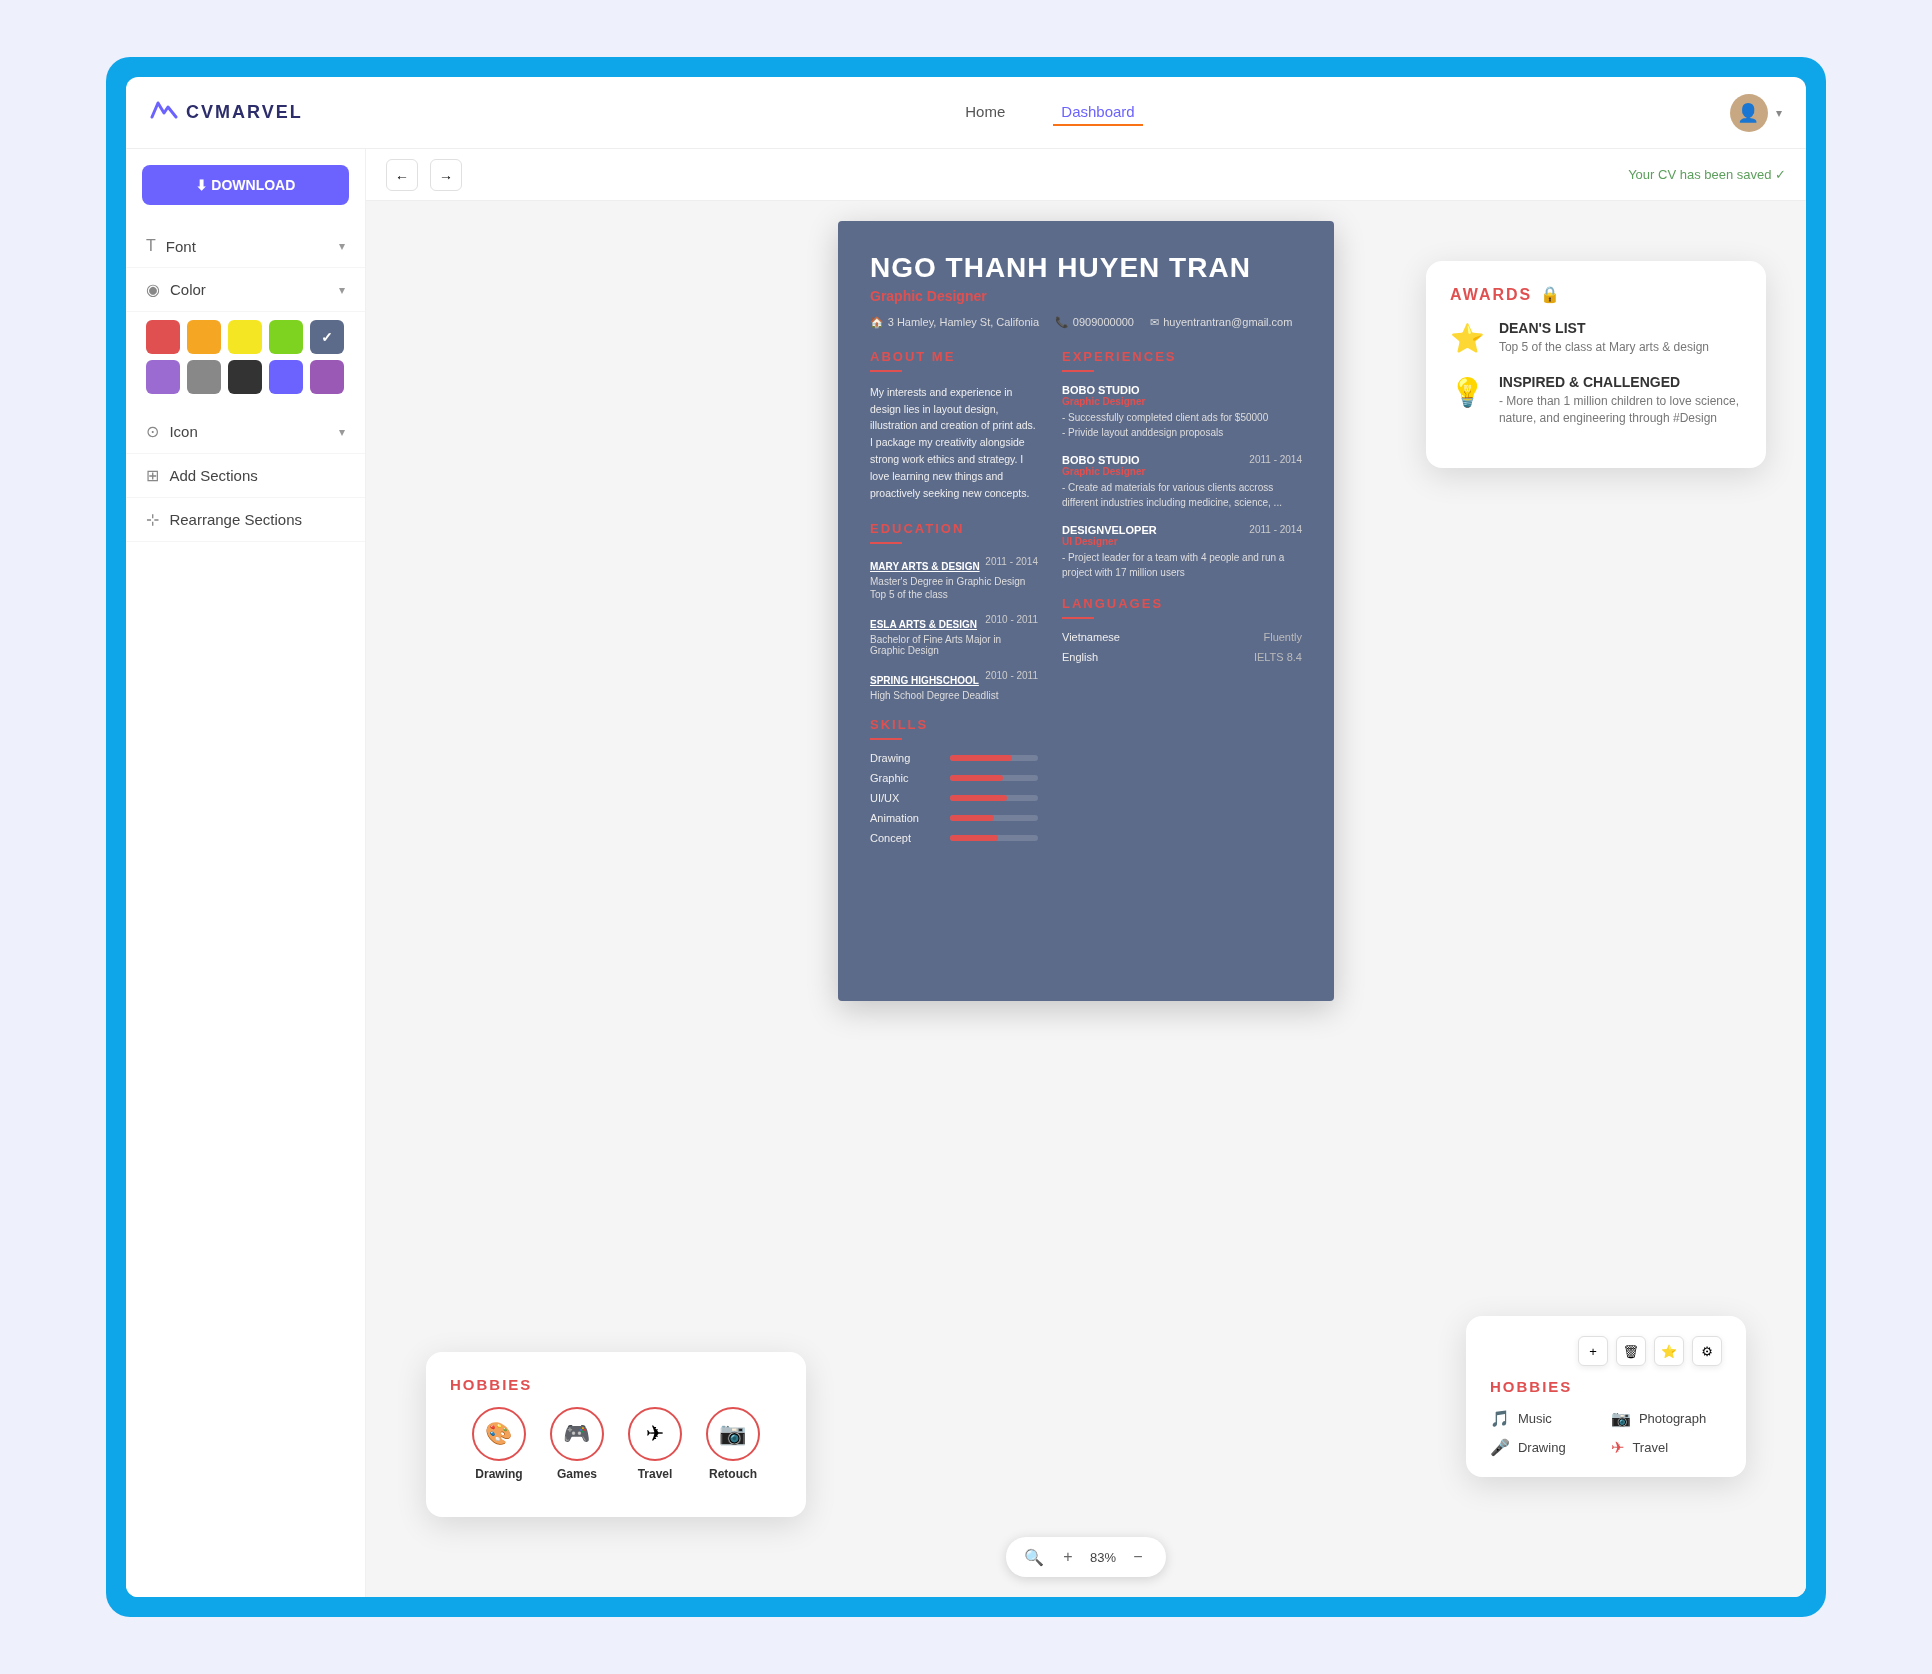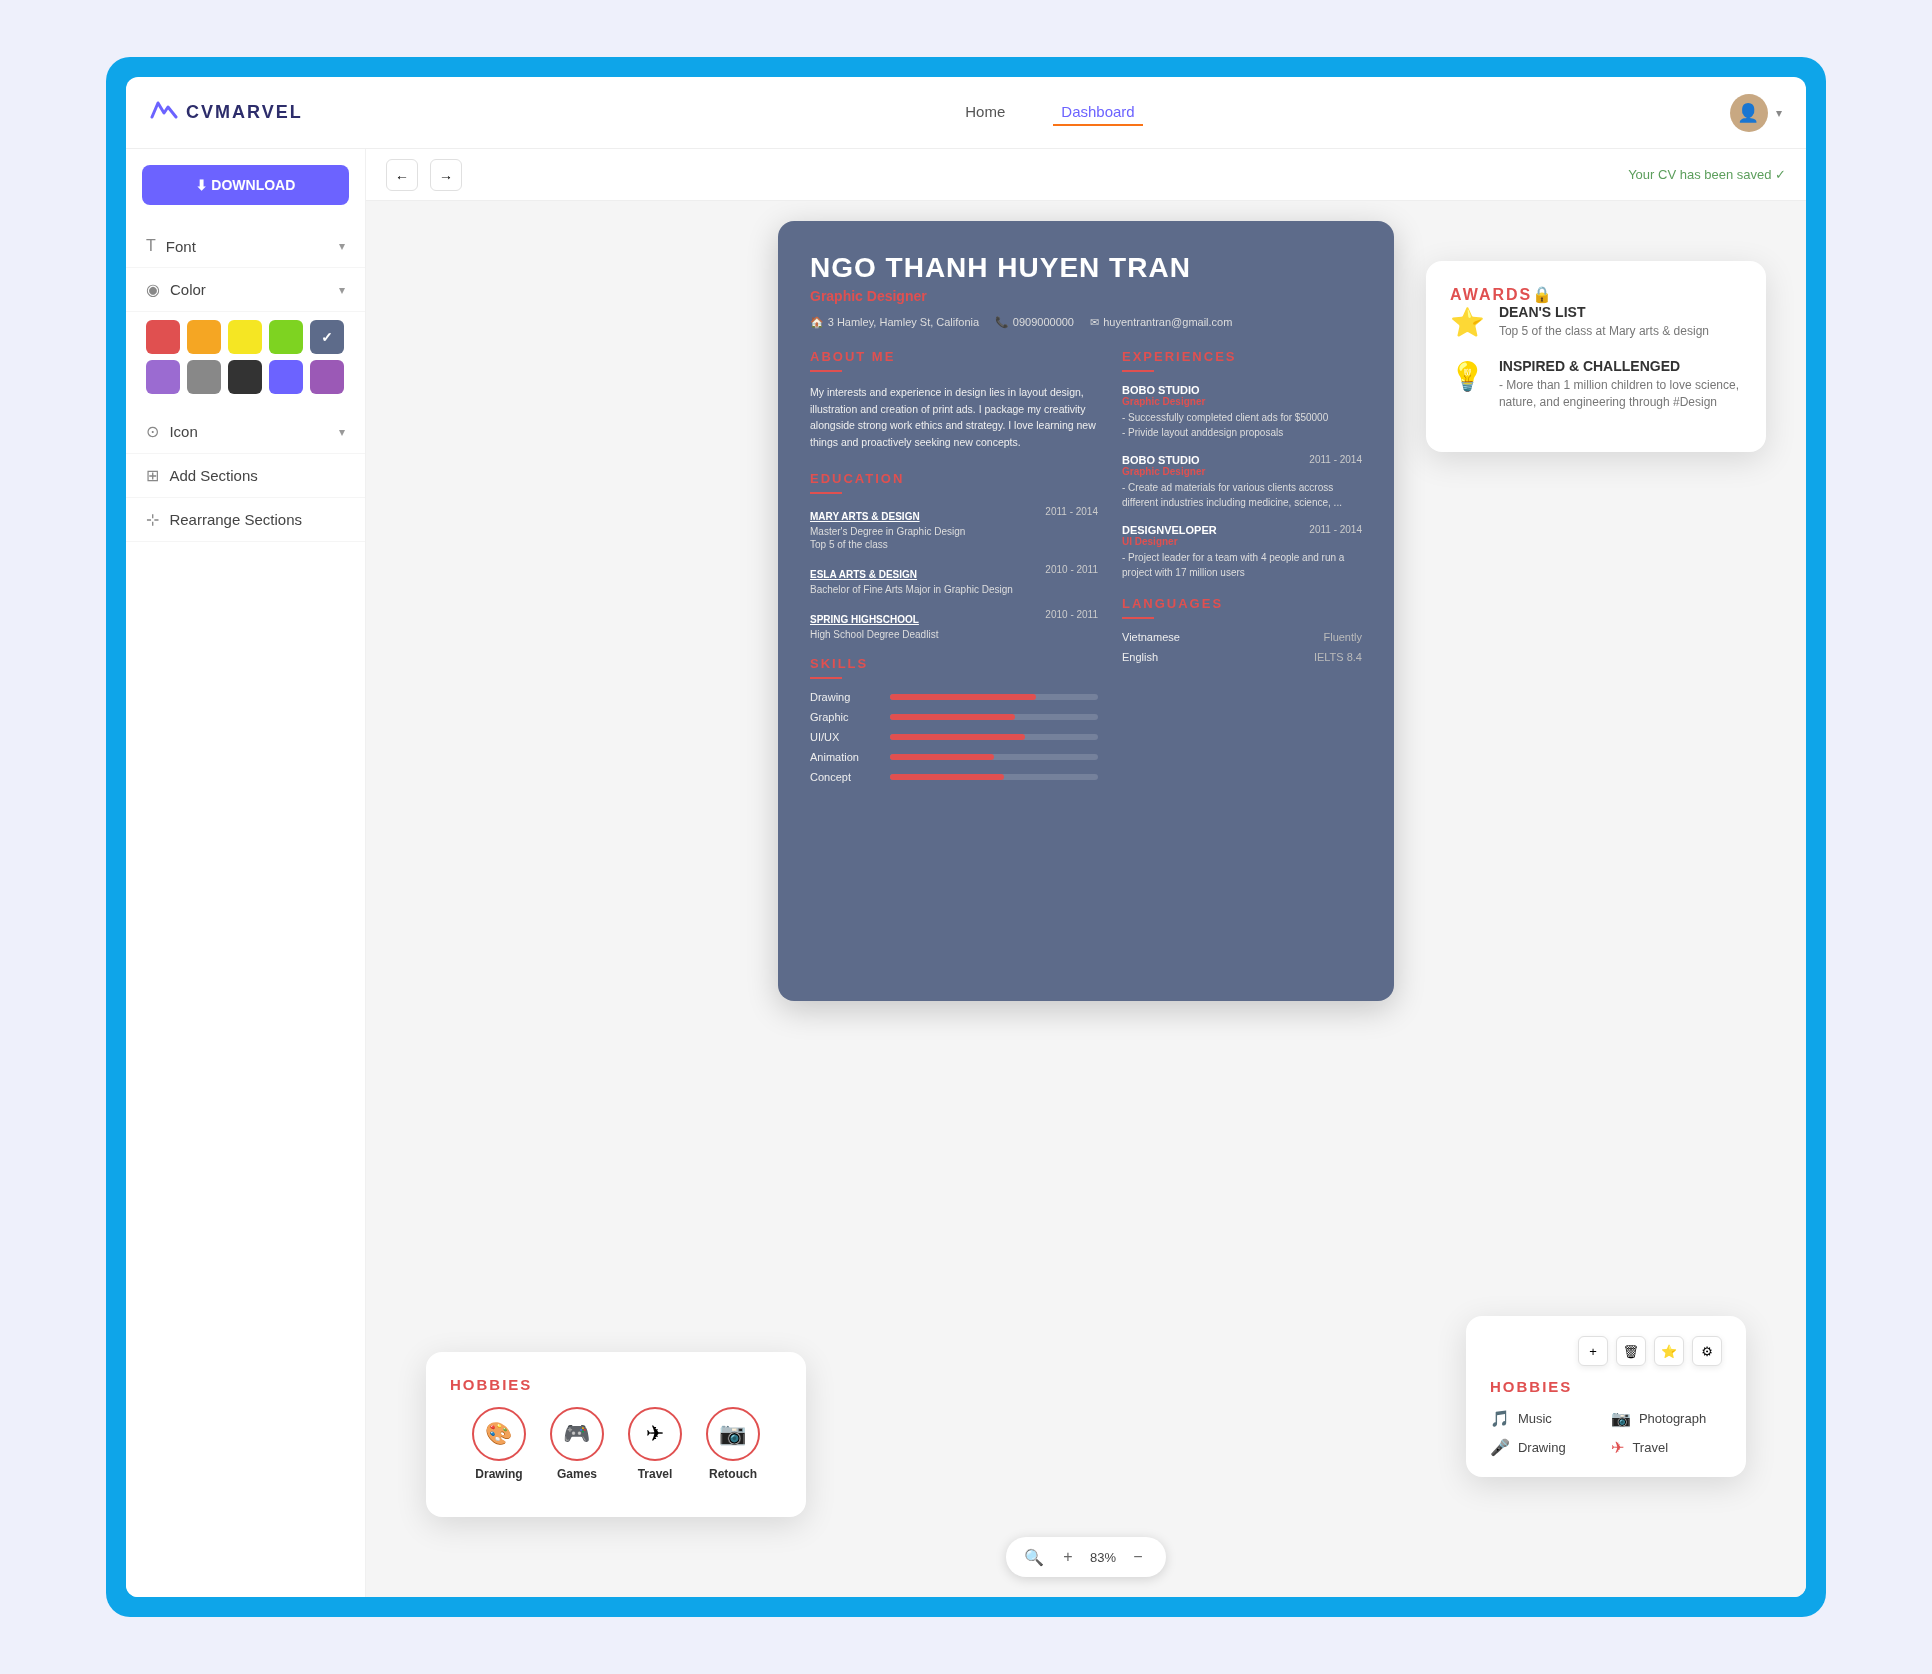--- a/index.html
+++ b/index.html
@@ -202,23 +202,23 @@
       flex: 1;
       overflow: auto;
       display: flex;
       align-items: flex-start;
       justify-content: center;
       padding: 20px;
       position: relative;
     }
     .cv-paper {
       background: #5d6b8a;
-      width: 616px;
+      width: 496px;
       min-height: 780px;
-      border-radius: 16px;
+      border-radius: 4px;
       box-shadow: 0 8px 32px rgba(0,0,0,0.2);
       position: relative;
       overflow: hidden;
     }
     .cv-inner {
       padding: 32px 32px 32px 32px;
     }
     .cv-name {
       font-size: 28px;
       font-weight: 900;
@@ -359,21 +359,22 @@
       z-index: 10;
     }
     .awards-title {
       font-size: 16px;
       font-weight: 800;
       color: #e05050;
       letter-spacing: 2px;
       text-transform: uppercase;
       display: flex;
       align-items: center;
-      gap: 0;
+      gap: 8px;
+      margin-bottom: 16px;
       text-align: center;
     }
     .award-item { display: flex; gap: 14px; margin-bottom: 18px; align-items: flex-start; }
     .award-icon { font-size: 28px; color: #e05050; margin-top: 2px; }
     .award-name { font-size: 14px; font-weight: 700; color: #333; }
     .award-desc { font-size: 12px; color: #777; margin-top: 3px; line-height: 1.4; }
     .hobbies-card-bottom-left {
       position: absolute;
       bottom: 80px;
       left: 60px;

